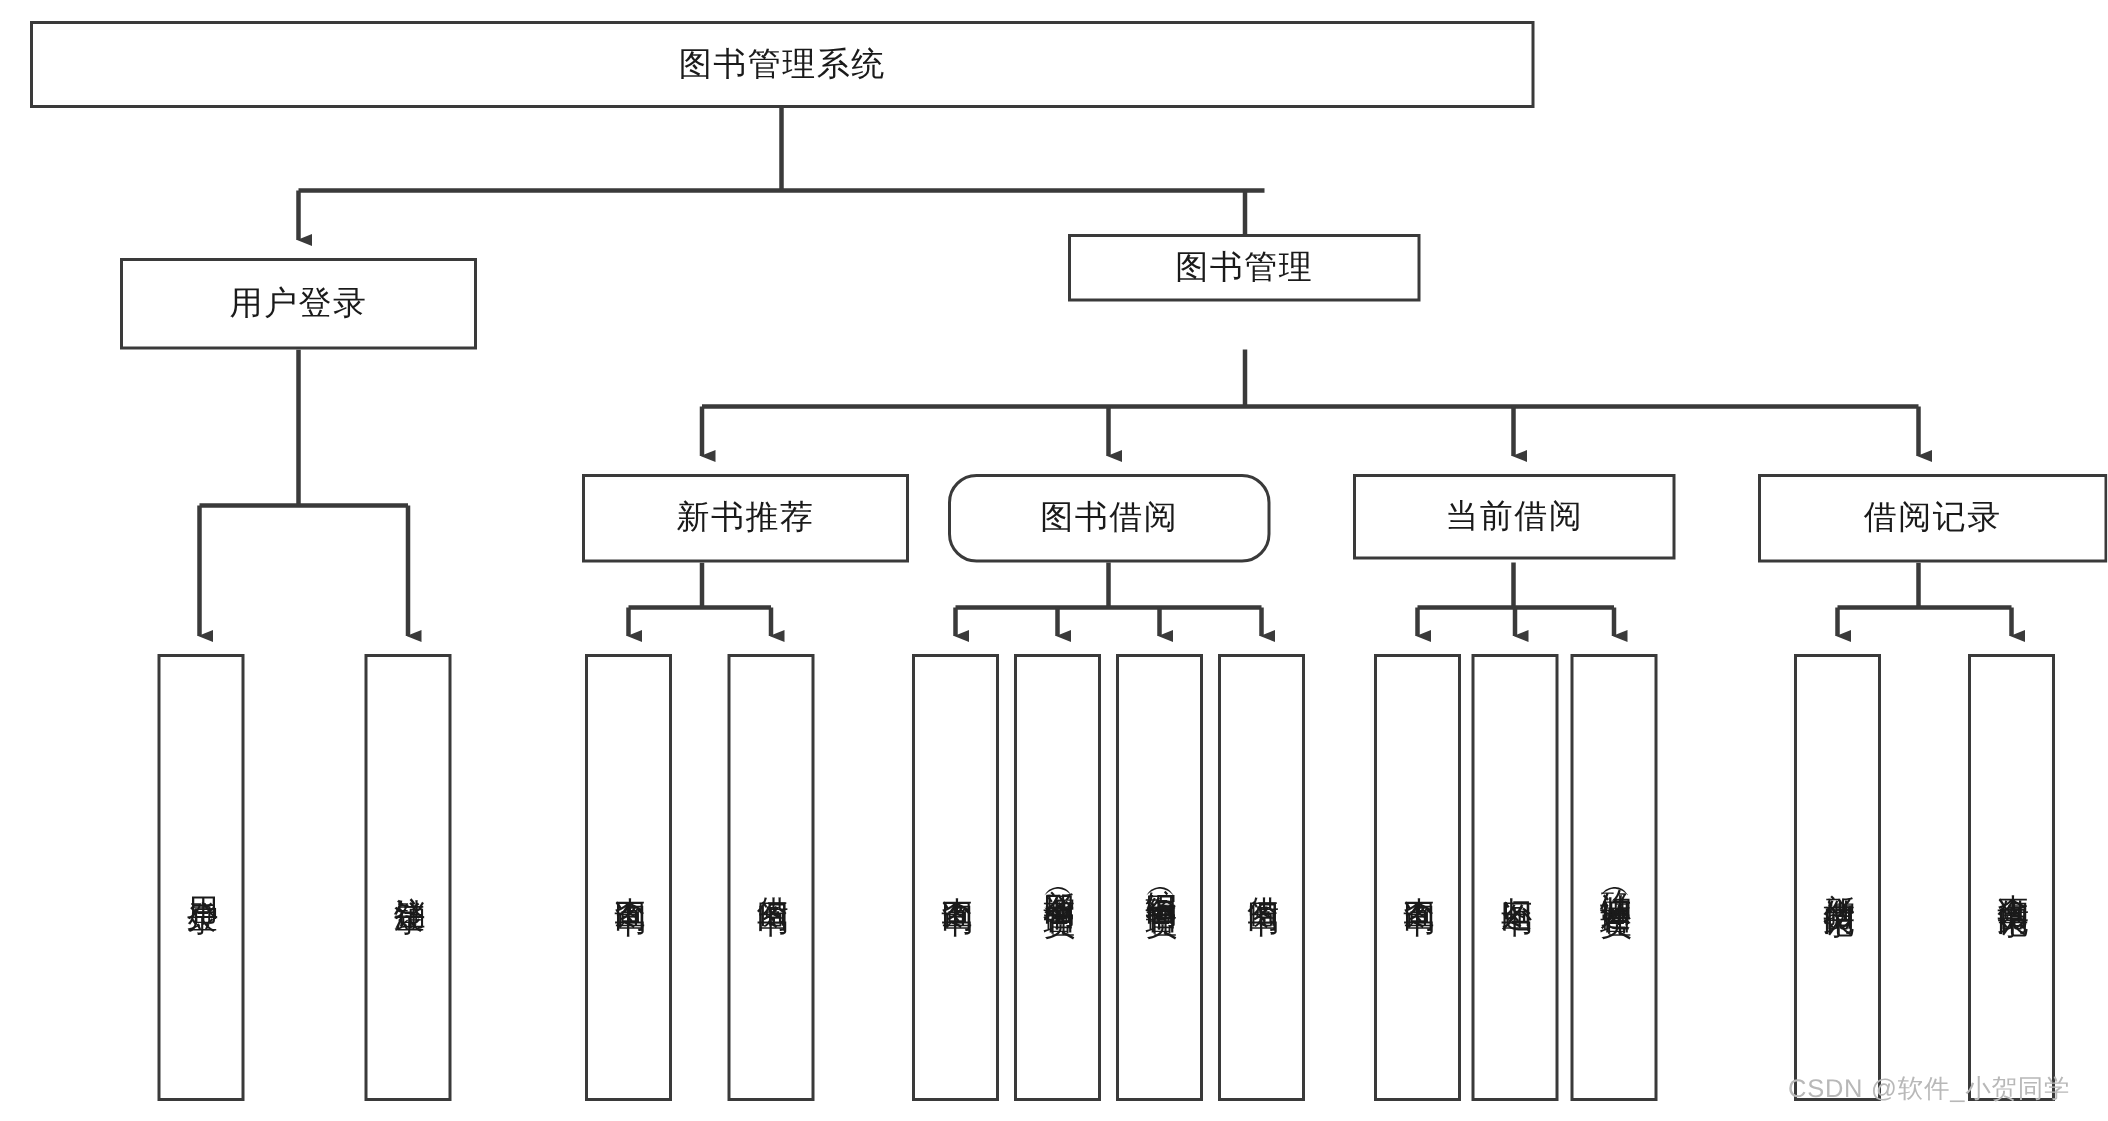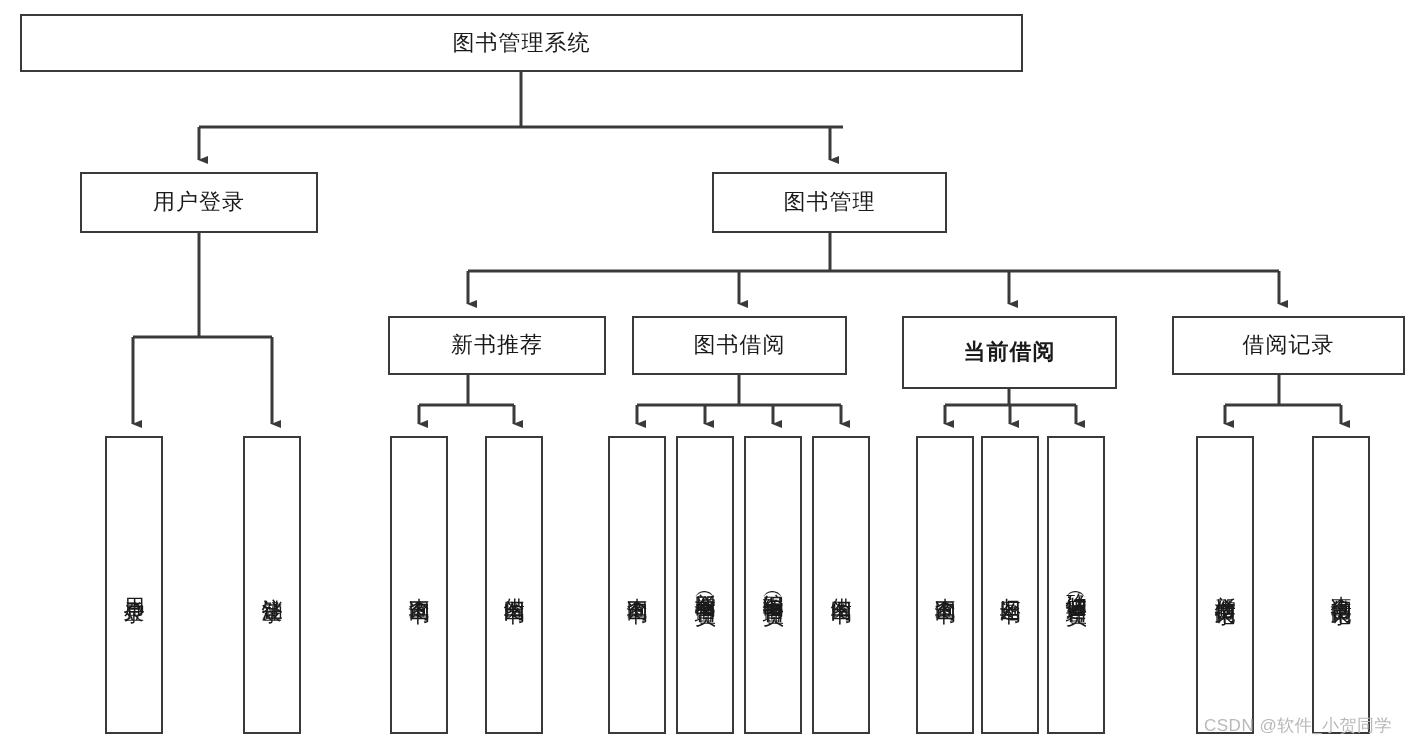--- a/index.html
+++ b/index.html
@@ -127,33 +127,33 @@
   </svg>
 
   <div class="node-box" style="left:20px; top:14px; width:1003px; height:58px;">
     <span class="node-label-h">图书管理系统</span>
   </div>
 
   <div class="node-box" style="left:80px; top:172px; width:238px; height:61px;">
     <span class="node-label-h">用户登录</span>
   </div>
 
-  <div class="node-box" style="left:712px; top:172px; width:235px; height:61px;">
+  <div class="node-box" style="left:712px; top:156px; width:235px; height:45px;">
     <span class="node-label-h">图书管理</span>
   </div>
 
   <div class="node-box" style="left:360px; top:316px; width:218px; height:59px;margin-left:28px;">
     <span class="node-label-h">新书推荐</span>
   </div>
 
-  <div class="node-box" style="left:632px; top:316px; width:215px; height:59px;">
+  <div class="node-box" style="left:632px; top:316px; width:215px; height:59px;border-radius:19px;">
     <span class="node-label-h">图书借阅</span>
   </div>
 
-  <div class="node-box" style="left:902px; top:316px; width:215px; height:73px;font-weight:bold;">
+  <div class="node-box" style="left:902px; top:316px; width:215px; height:57px;">
     <span class="node-label-h">当前借阅</span>
   </div>
 
   <div class="node-box" style="left:1172px; top:316px; width:233px; height:59px;">
     <span class="node-label-h">借阅记录</span>
   </div>
 
   <div class="node-box" style="left:105px; top:436px; width:58px; height:298px;">
     <span class="node-label-v">用户登录</span>
   </div>
@@ -199,15 +199,15 @@
   </div>
 
   <div class="node-box" style="left:1196px; top:436px; width:58px; height:298px;">
     <span class="node-label-v">新增借阅记录</span>
   </div>
 
   <div class="node-box" style="left:1312px; top:436px; width:58px; height:298px;">
     <span class="node-label-v">查询借阅记录</span>
   </div>
 
-  <div class="watermark" style="left:1192px; top:714px;margin-left:12px;">CSDN @软件_小贺同学</div>
+  <div class="watermark" style="left:1192px; top:714px;">CSDN @软件_小贺同学</div>
 
 </div>
 
 </body></html>

